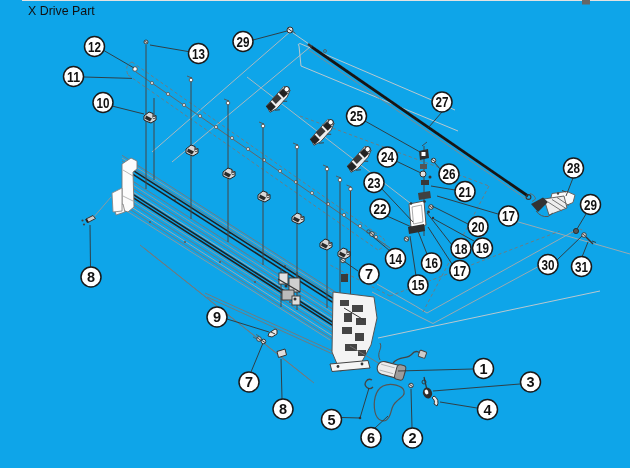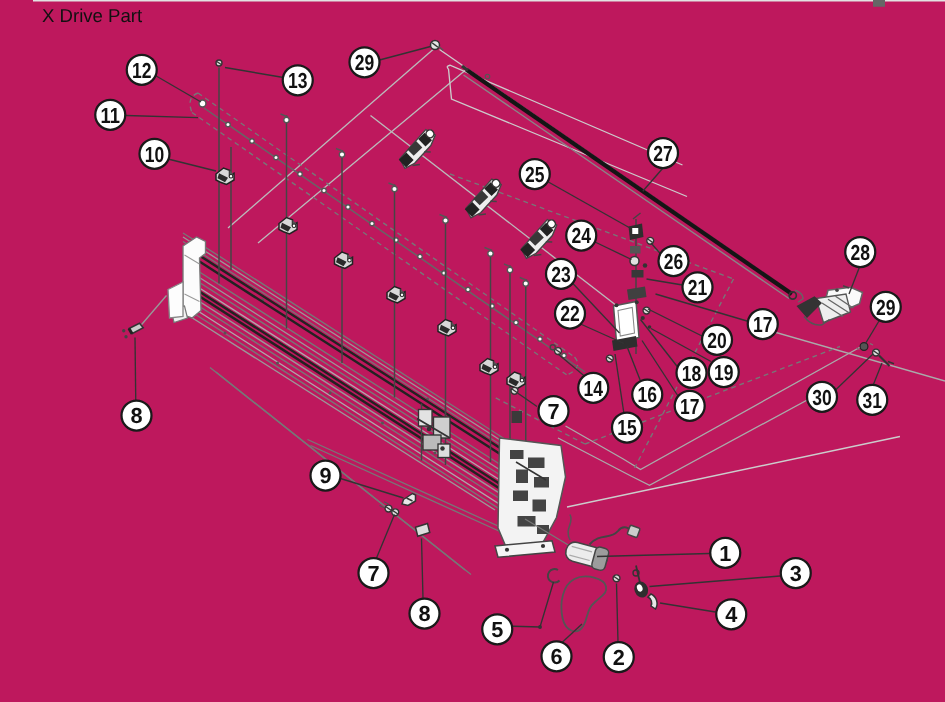--- a/index.html
+++ b/index.html
@@ -1,16 +1,16 @@
 <!DOCTYPE html>
 <html><head>
 <meta charset="utf-8">
 <style>
 html,body{margin:0;padding:0;background:#ffffff;}
-#page{position:relative;width:630px;height:468px;overflow:hidden;background:#be185d;
+#page{position:relative;width:630px;height:468px;overflow:hidden;background:#0ea5e9;
 font-family:"Liberation Sans", sans-serif;}
 svg{position:absolute;left:0;top:0;}
 </style>
 </head>
 <body>
 <div id="page">
 <svg width="630" height="468" viewBox="0 0 630 468">
 <defs>
 
 <g id="clamp">

